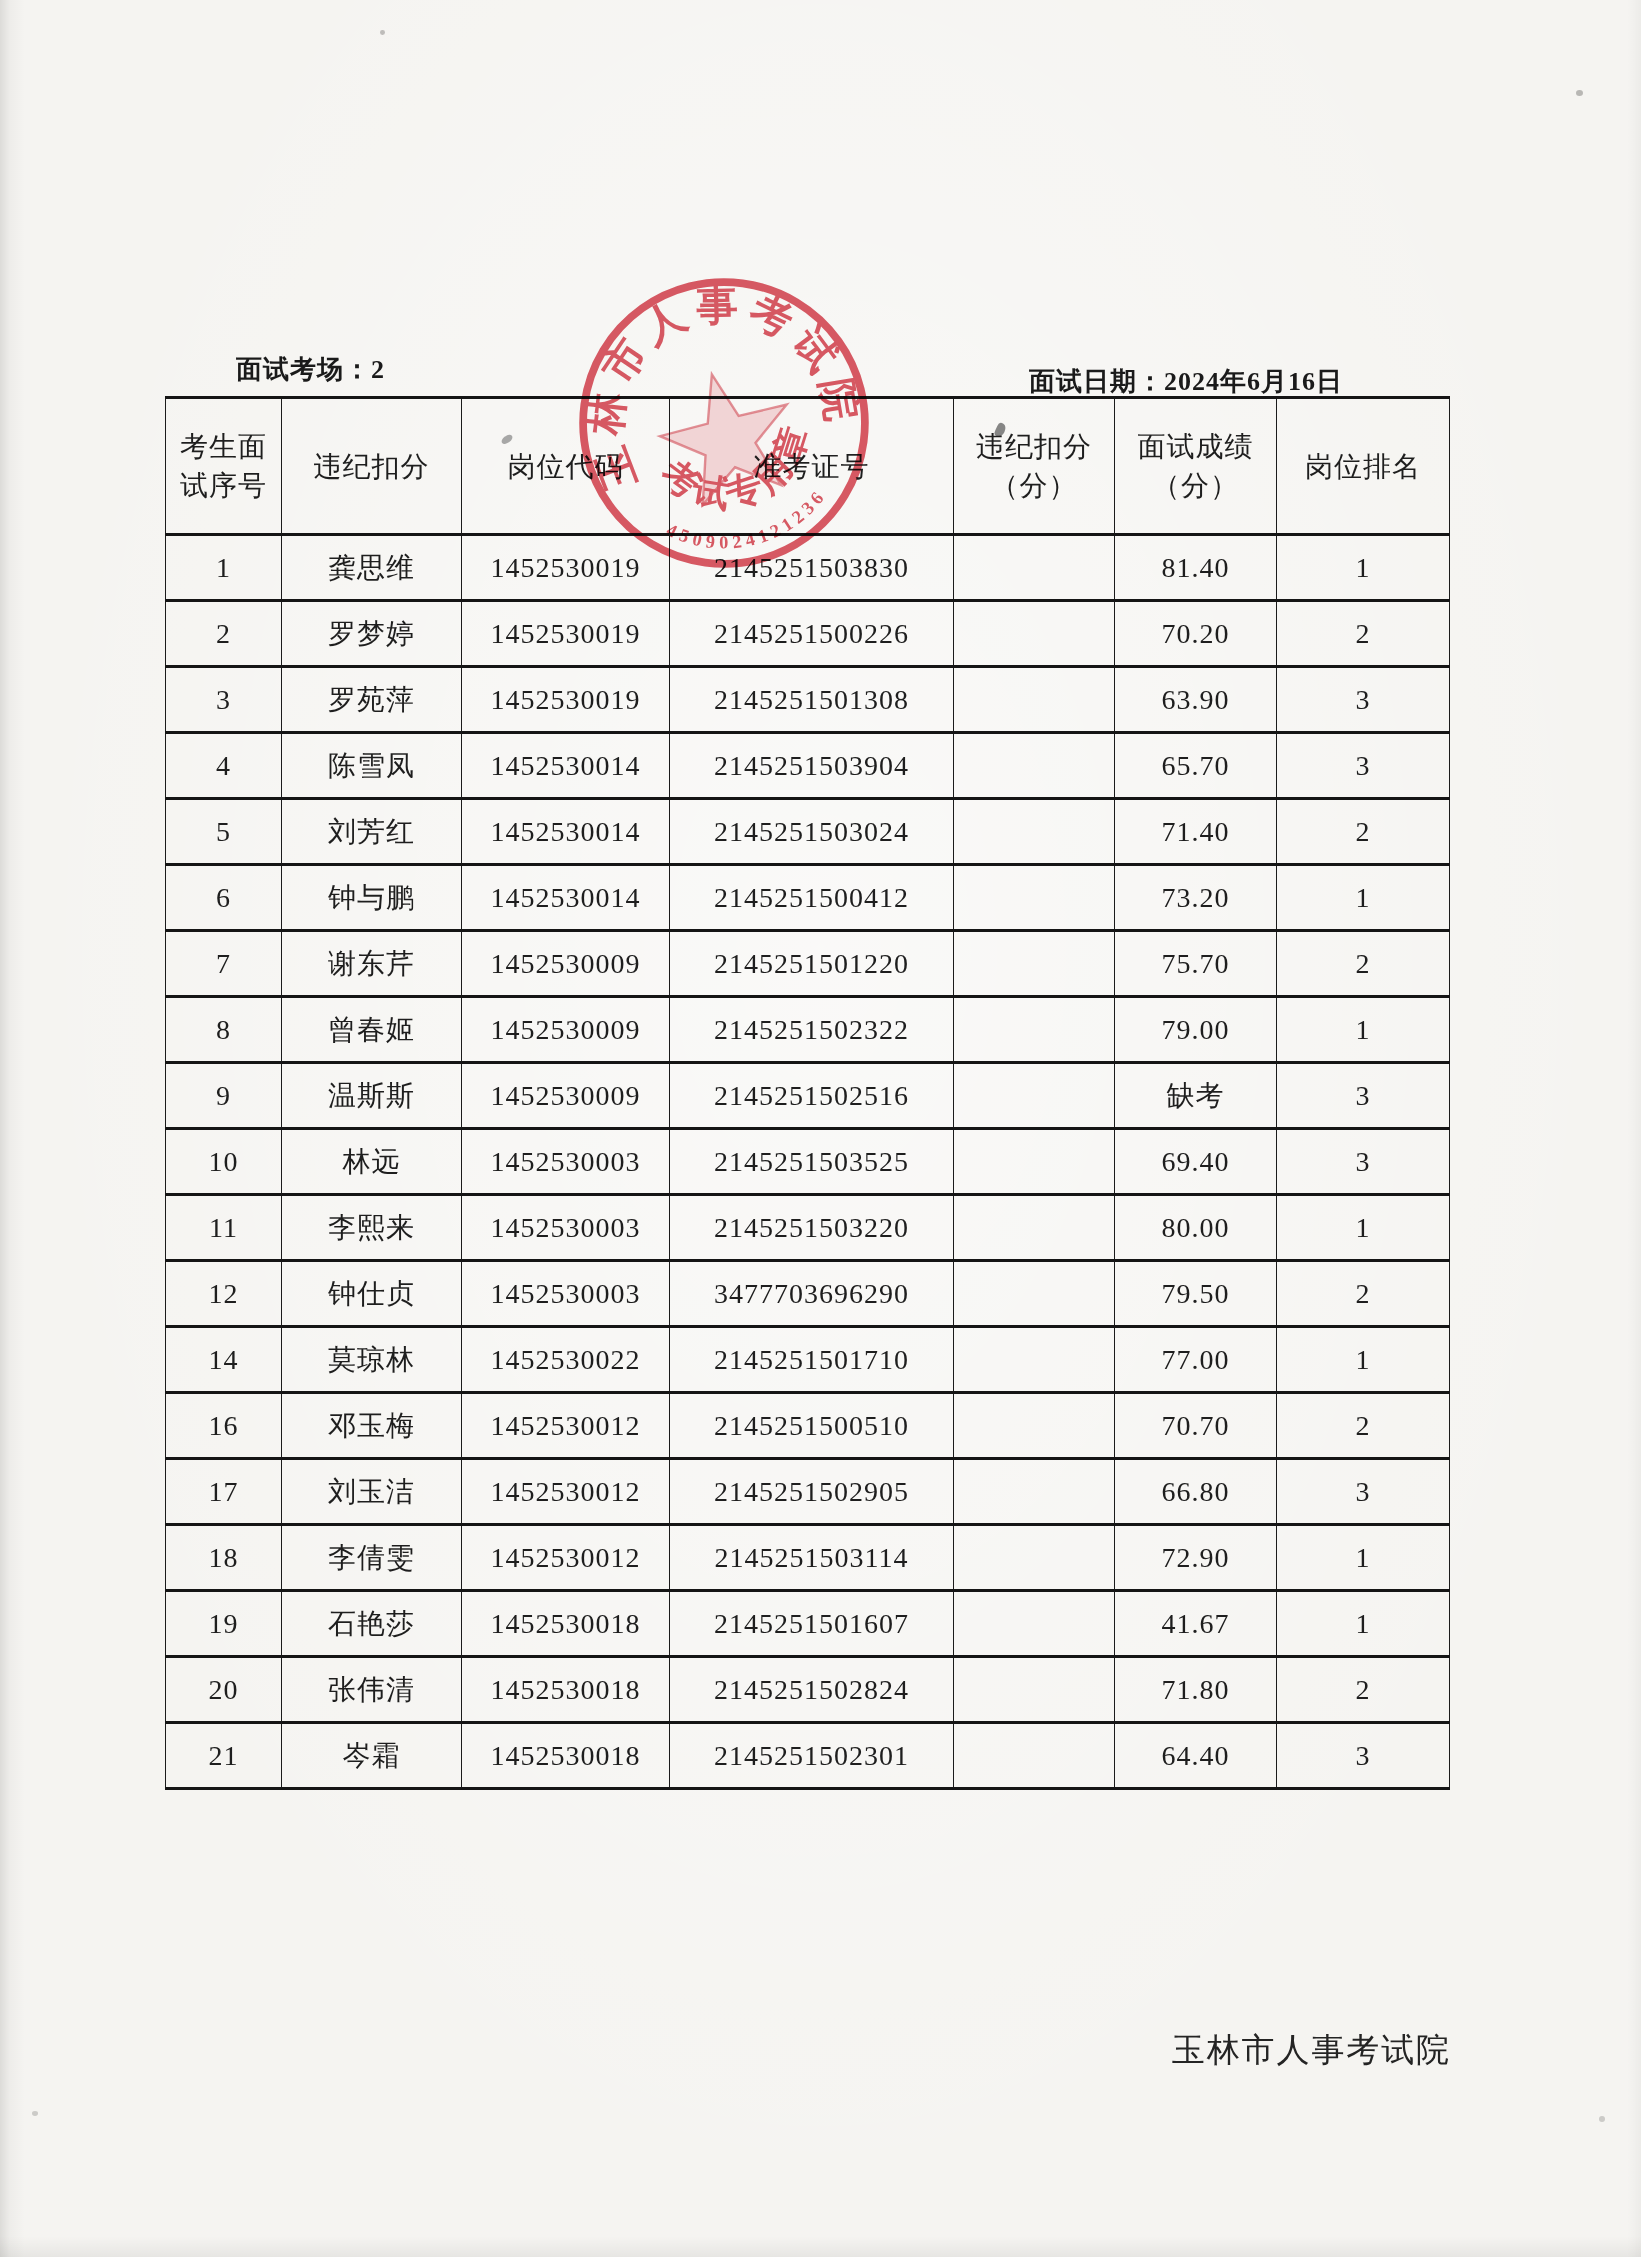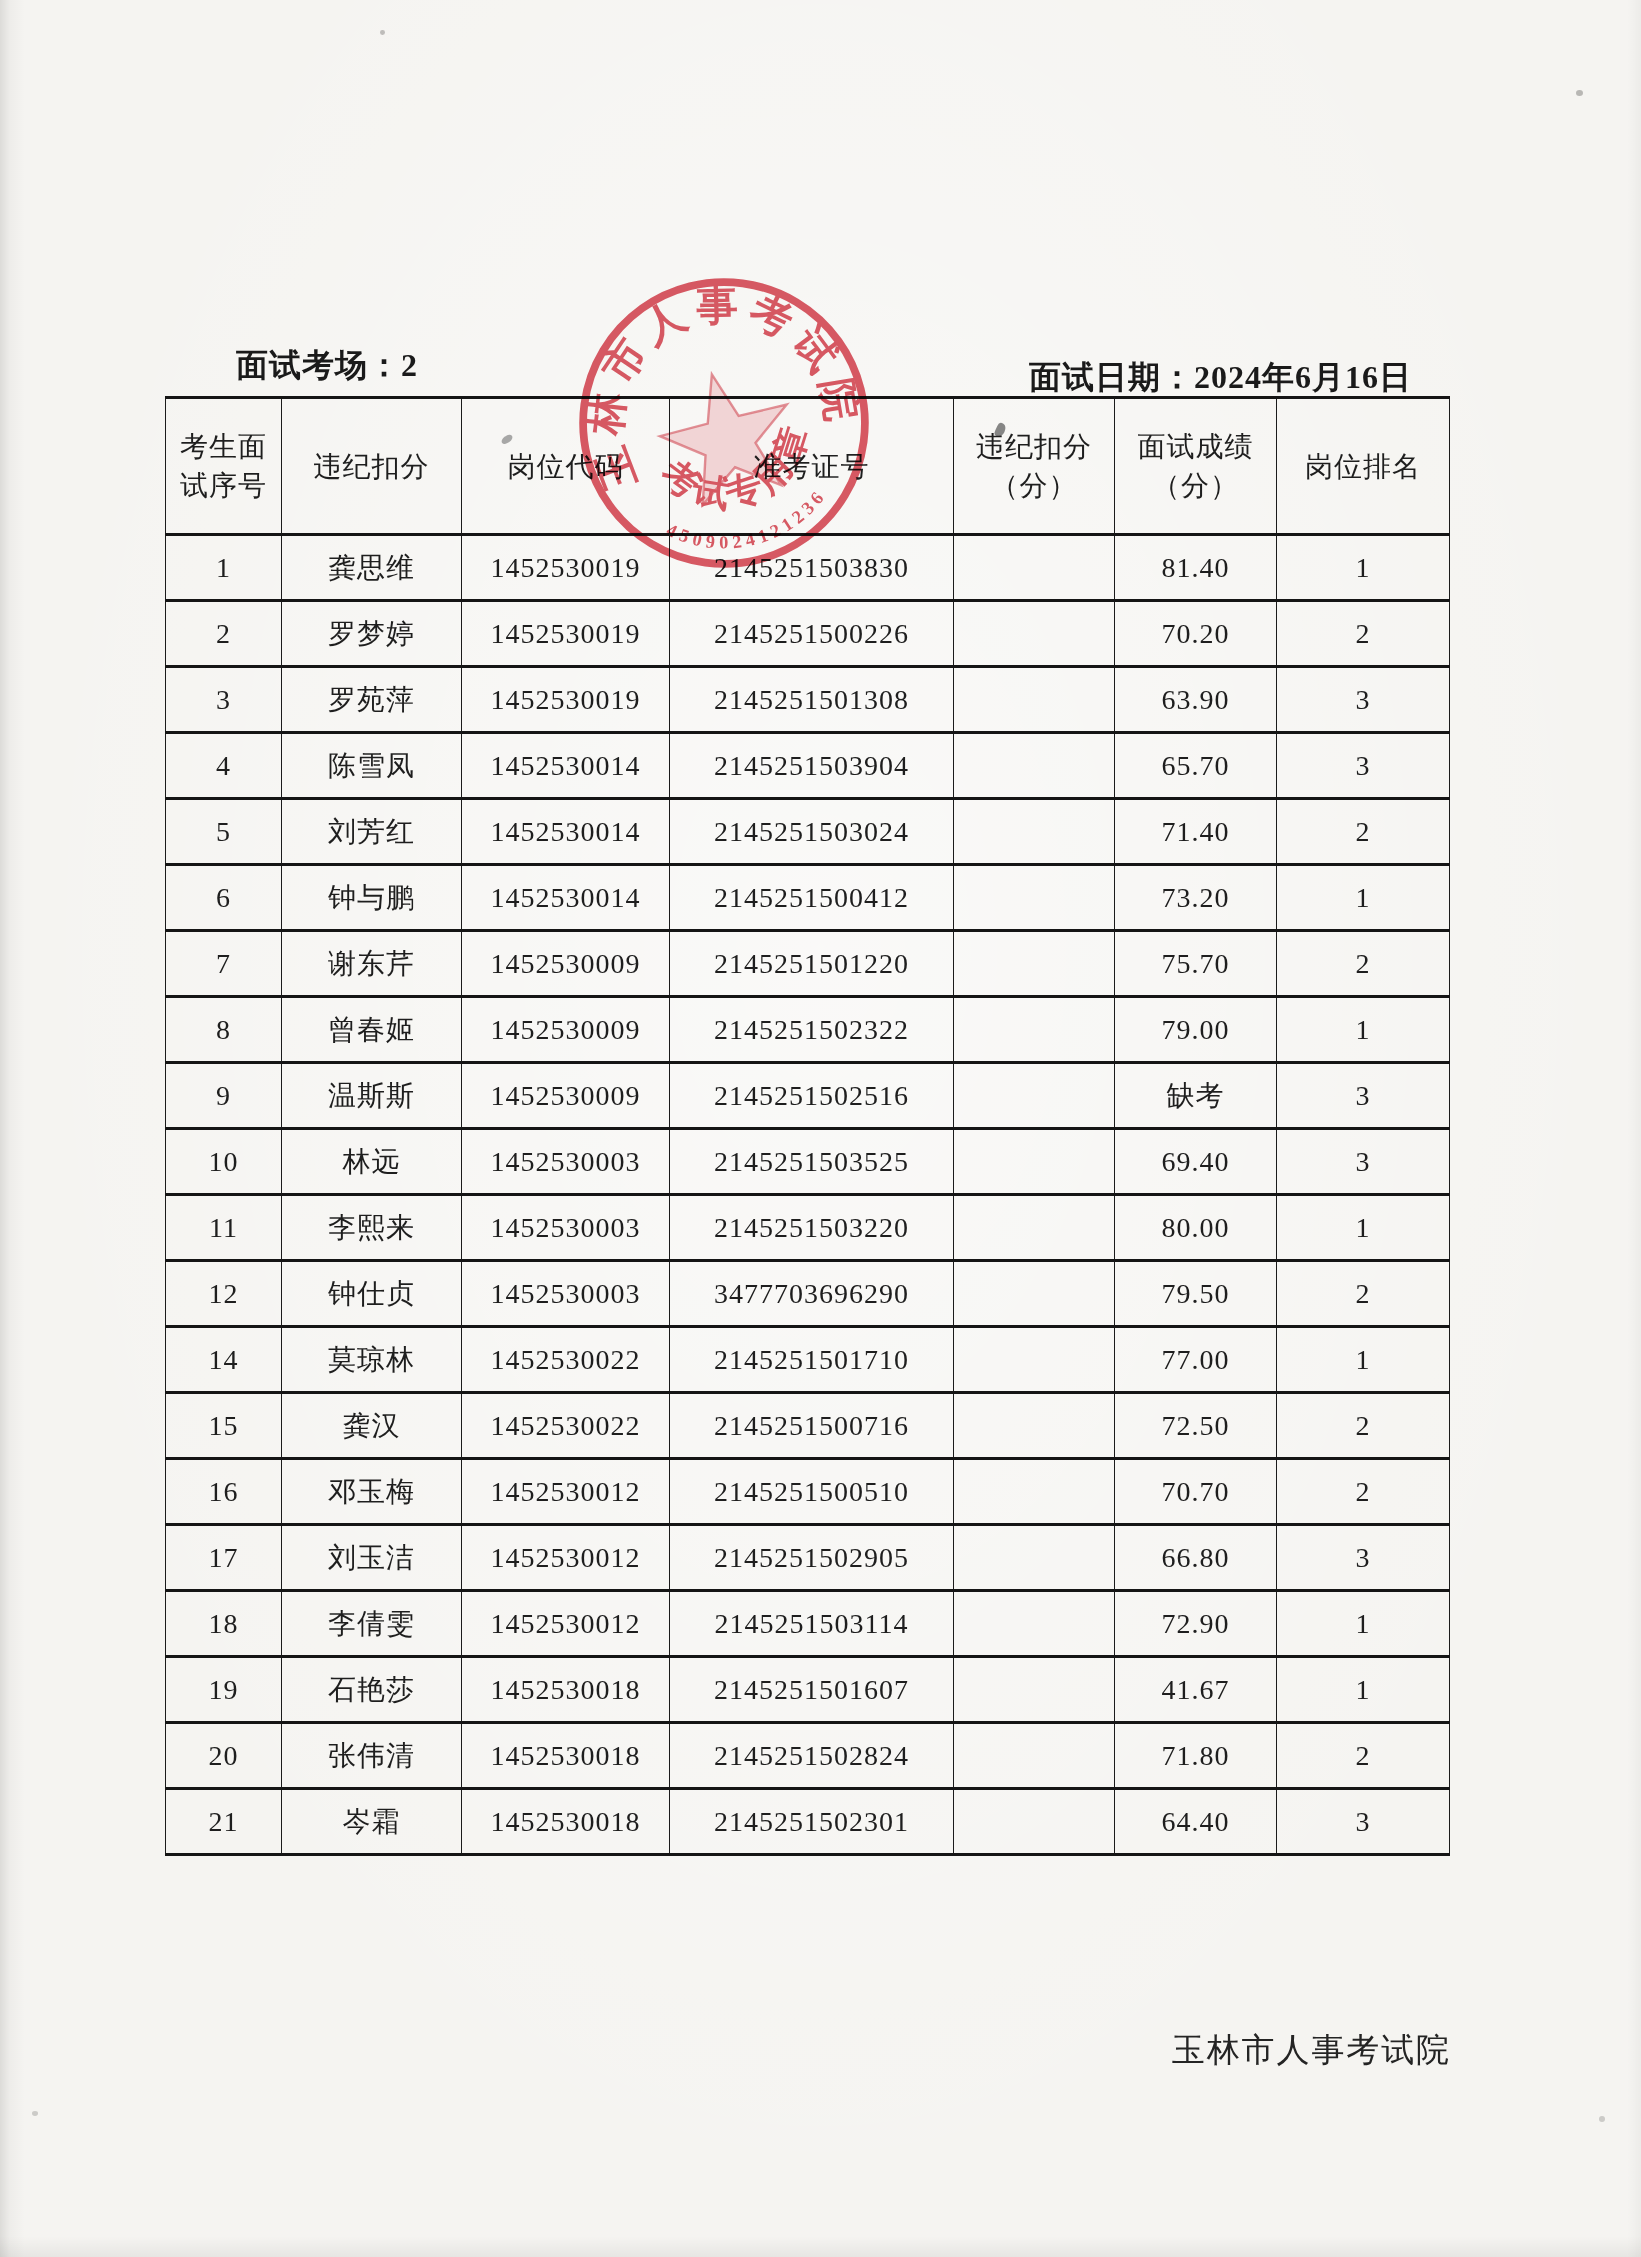--- a/index.html
+++ b/index.html
@@ -18,22 +18,22 @@
       #f5f4f1;
     color:#1d1d1d;
   }
   .doc-title{
     position:absolute;top:220px;left:0;width:1583px;
     text-align:center;
     font-family:"Liberation Sans", sans-serif;
     font-weight:700;font-size:41px;letter-spacing:1.9px;color:#161616;
   }
   .meta-label{
-    position:absolute;top:344px;
-    font-size:32px;font-weight:700;color:#1a1a1a;letter-spacing:1px;
+    position:absolute;top:352px;
+    font-size:26px;font-weight:700;color:#1a1a1a;letter-spacing:1px;
   }
   .room-label{left:236px;}
   .date-label{left:1029px;margin-top:12px;}
   table.results{
     position:absolute;left:165px;top:396px;
     border-collapse:collapse;table-layout:fixed;width:1283px;
     background:transparent;
     padding-left:20px;
   }
   table.results th, table.results td{
@@ -222,29 +222,20 @@
         <tr>
           <td class="cell-seq">14</td>
           <td class="cell-name">莫琼林</td>
           <td class="cell-position_code">1452530022</td>
           <td class="cell-ticket_no">2145251501710</td>
           <td class="cell-deduction"></td>
           <td class="cell-score">77.00</td>
           <td class="cell-rank">1</td>
         </tr>
         <tr>
-          <td class="cell-seq">15</td>
-          <td class="cell-name">龚汉</td>
-          <td class="cell-position_code">1452530022</td>
-          <td class="cell-ticket_no">2145251500716</td>
-          <td class="cell-deduction"></td>
-          <td class="cell-score">72.50</td>
-          <td class="cell-rank">2</td>
-        </tr>
-        <tr>
           <td class="cell-seq">16</td>
           <td class="cell-name">邓玉梅</td>
           <td class="cell-position_code">1452530012</td>
           <td class="cell-ticket_no">2145251500510</td>
           <td class="cell-deduction"></td>
           <td class="cell-score">70.70</td>
           <td class="cell-rank">2</td>
         </tr>
         <tr>
           <td class="cell-seq">17</td>

